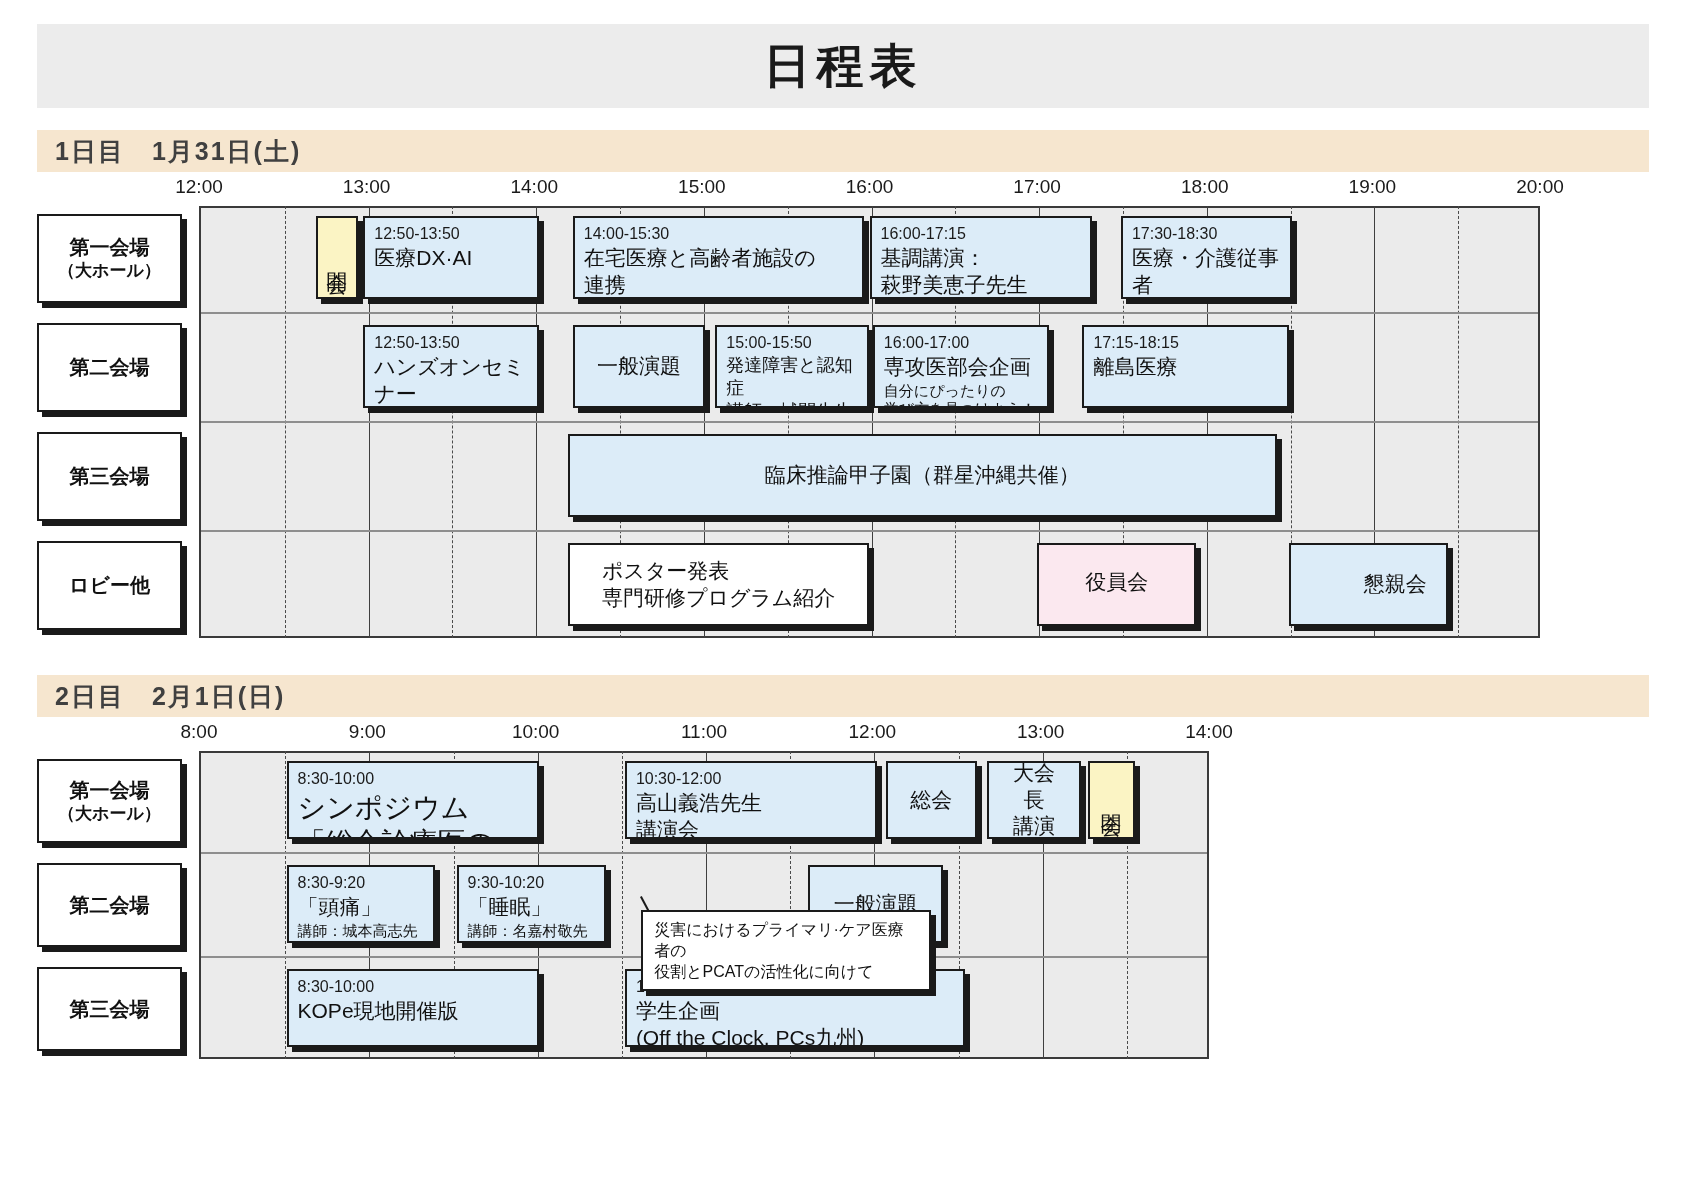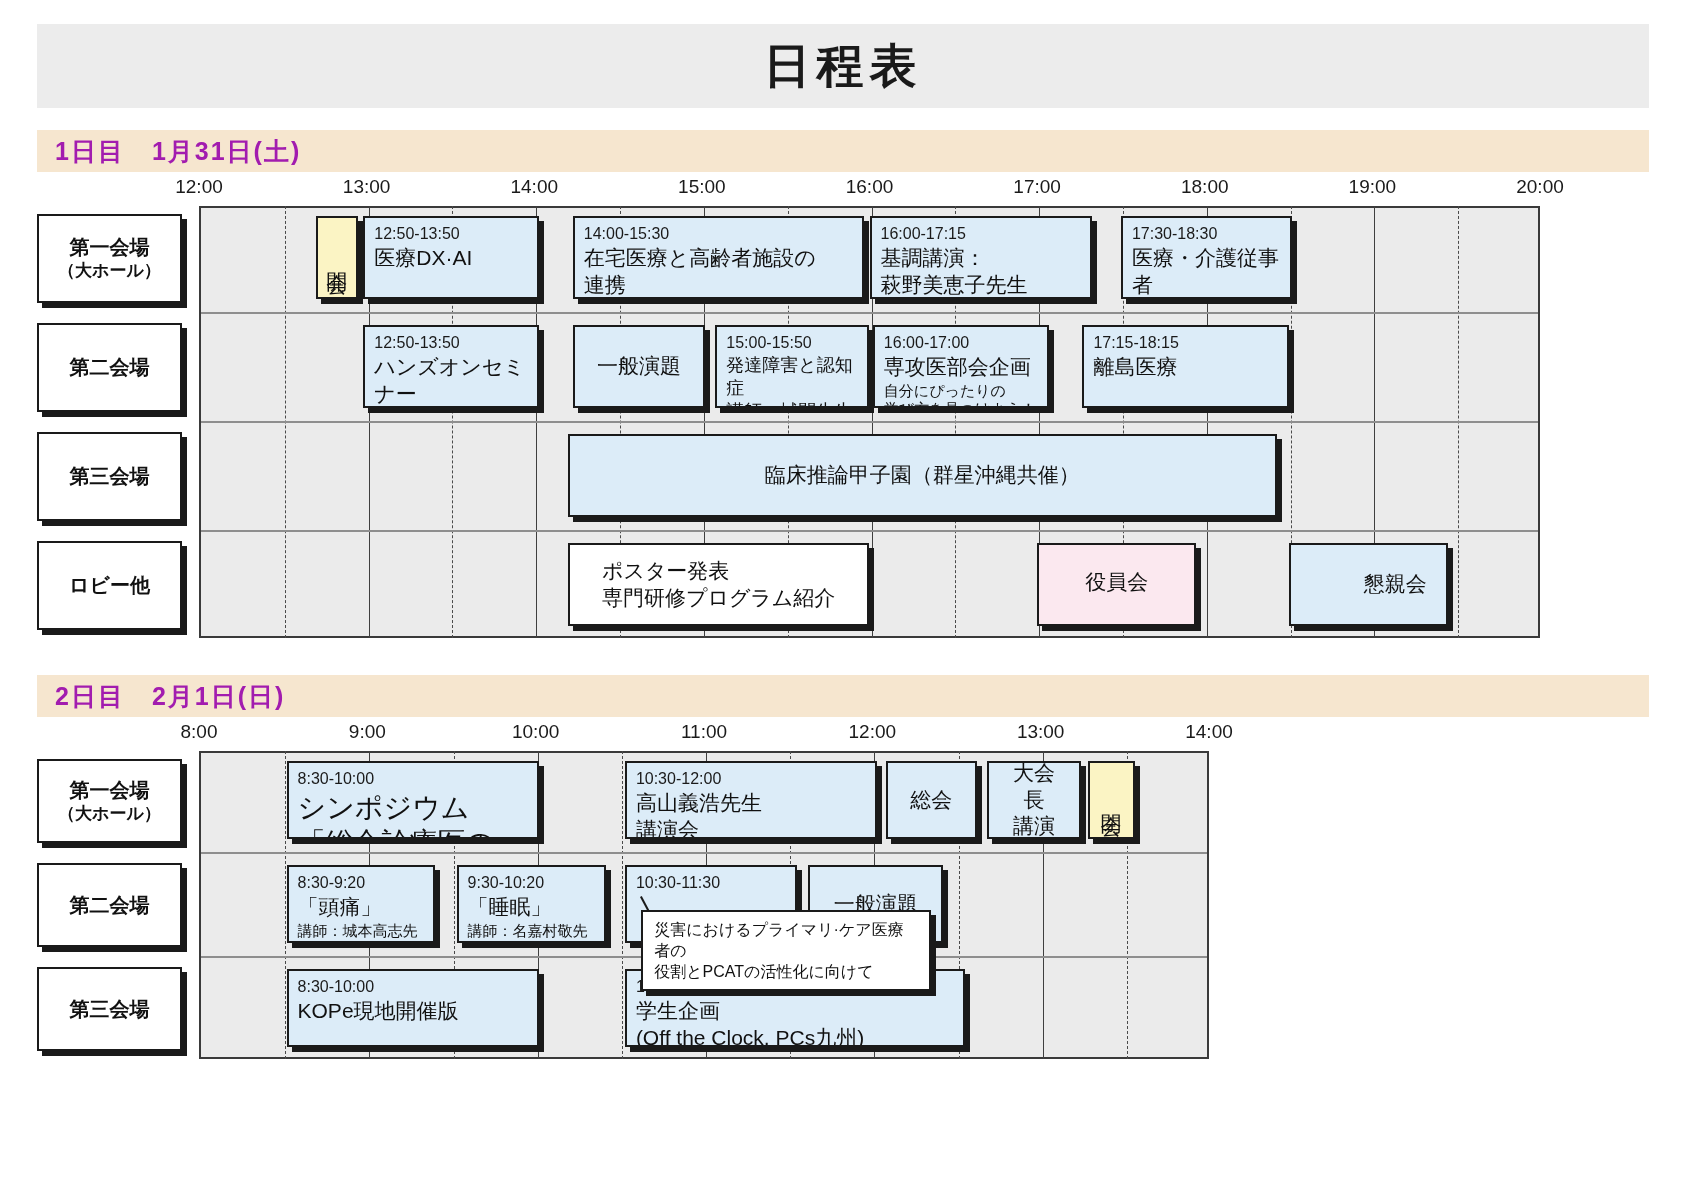--- a/index.html
+++ b/index.html
@@ -32,21 +32,21 @@
   
   .day-banner {
     position: absolute;
     left: 37px;
     width: 1612px; height: 42px;
     background: #f6e6cf;
     display: flex; align-items: center;
   }
   .day-banner .day-text {
     font-size: 25px; font-weight: bold;
-    color: #a21caf;
+    color: #404040;
     padding-left: 18px;
     letter-spacing: 2px;
   }
   #day1-banner { top: 130px; }
   #day2-banner { top: 675px; }
 
   
   .sched { position: absolute; }
   #day1-sched { left: 37px; top: 176px; width: 1612px; height: 455px; }
   #day2-sched { left: 37px; top: 721px; width: 1612px; height: 360px; }
@@ -359,23 +359,20 @@
         <div class="sess " style="left: 249.533px; width: 148.133px; top: 114px; height: 78px;">
           <div class="time">8:30-9:20</div>
           <div class="name">「頭痛」</div>
           <div class="note">講師：城本高志先生</div>
         </div>
         <div class="sess " style="left: 419.55px; width: 149.817px; top: 114px; height: 78px;">
           <div class="time">9:30-10:20</div>
           <div class="name">「睡眠」</div>
           <div class="note">講師：名嘉村敬先生</div>
         </div>
-        <div class="sess " style="left: 587.883px; width: 171.7px; top: 114px; height: 78px;">
-          <div class="time">10:30-11:30</div>
-        </div>
         <div class="sess  centered" style="left: 771.367px; width: 134.667px; top: 114px; height: 78px;">
           <div class="name">一般演題</div>
         </div>
         <div class="sess " style="left: 249.533px; width: 252.5px; top: 218px; height: 78px;">
           <div class="time">8:30-10:00</div>
           <div class="name">KOPe現地開催版</div>
         </div>
         <div class="sess " style="left: 587.883px; width: 340.033px; top: 218px; height: 78px;">
           <div class="time">10:30-12:30</div>
           <div class="name">学生企画

